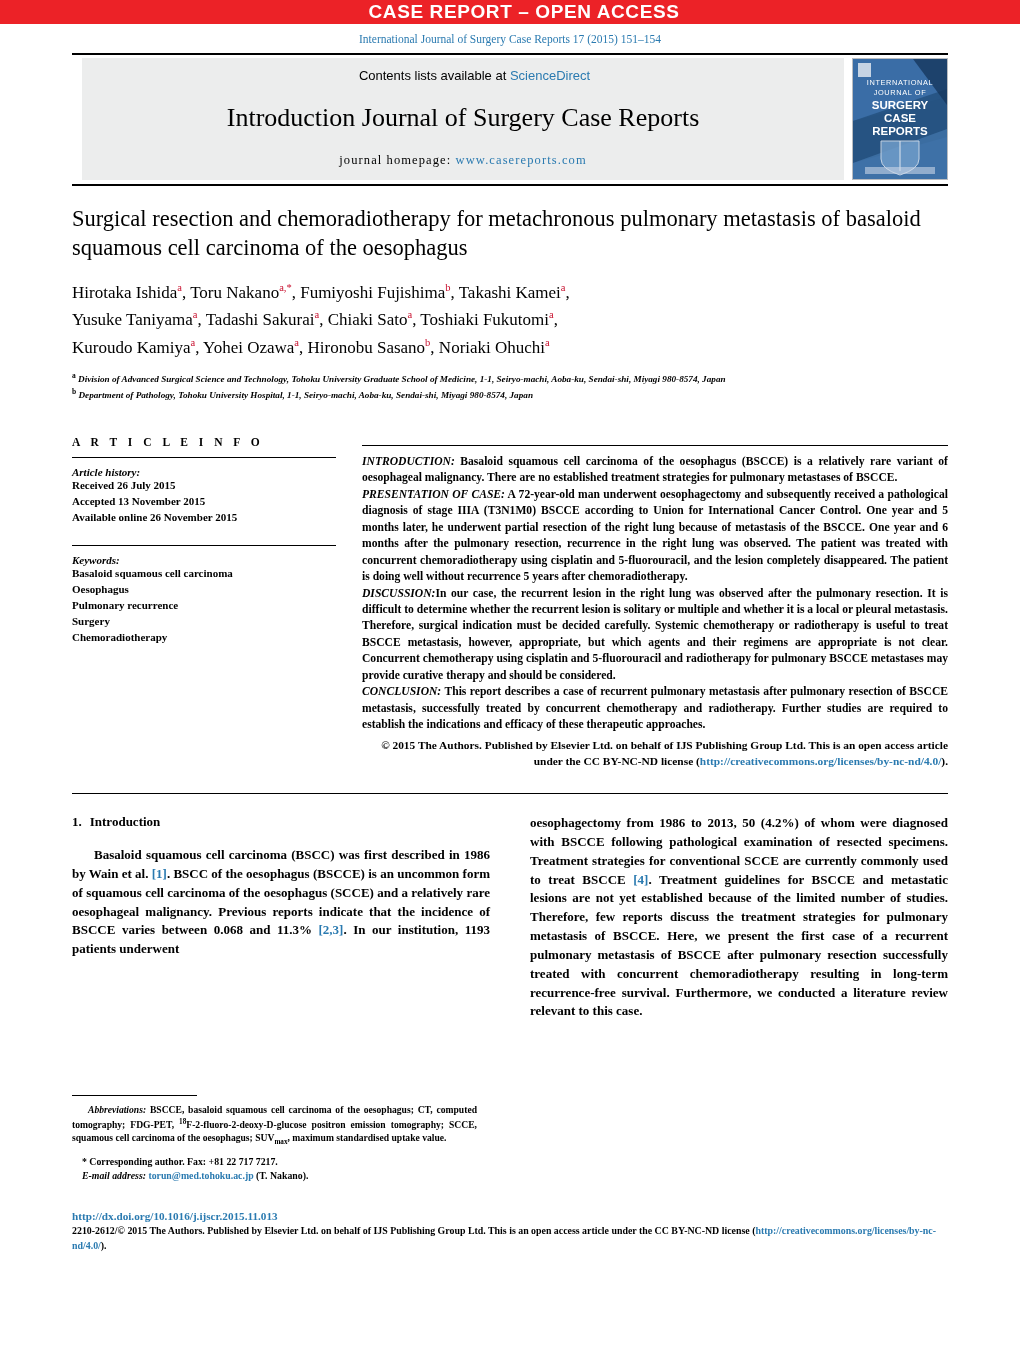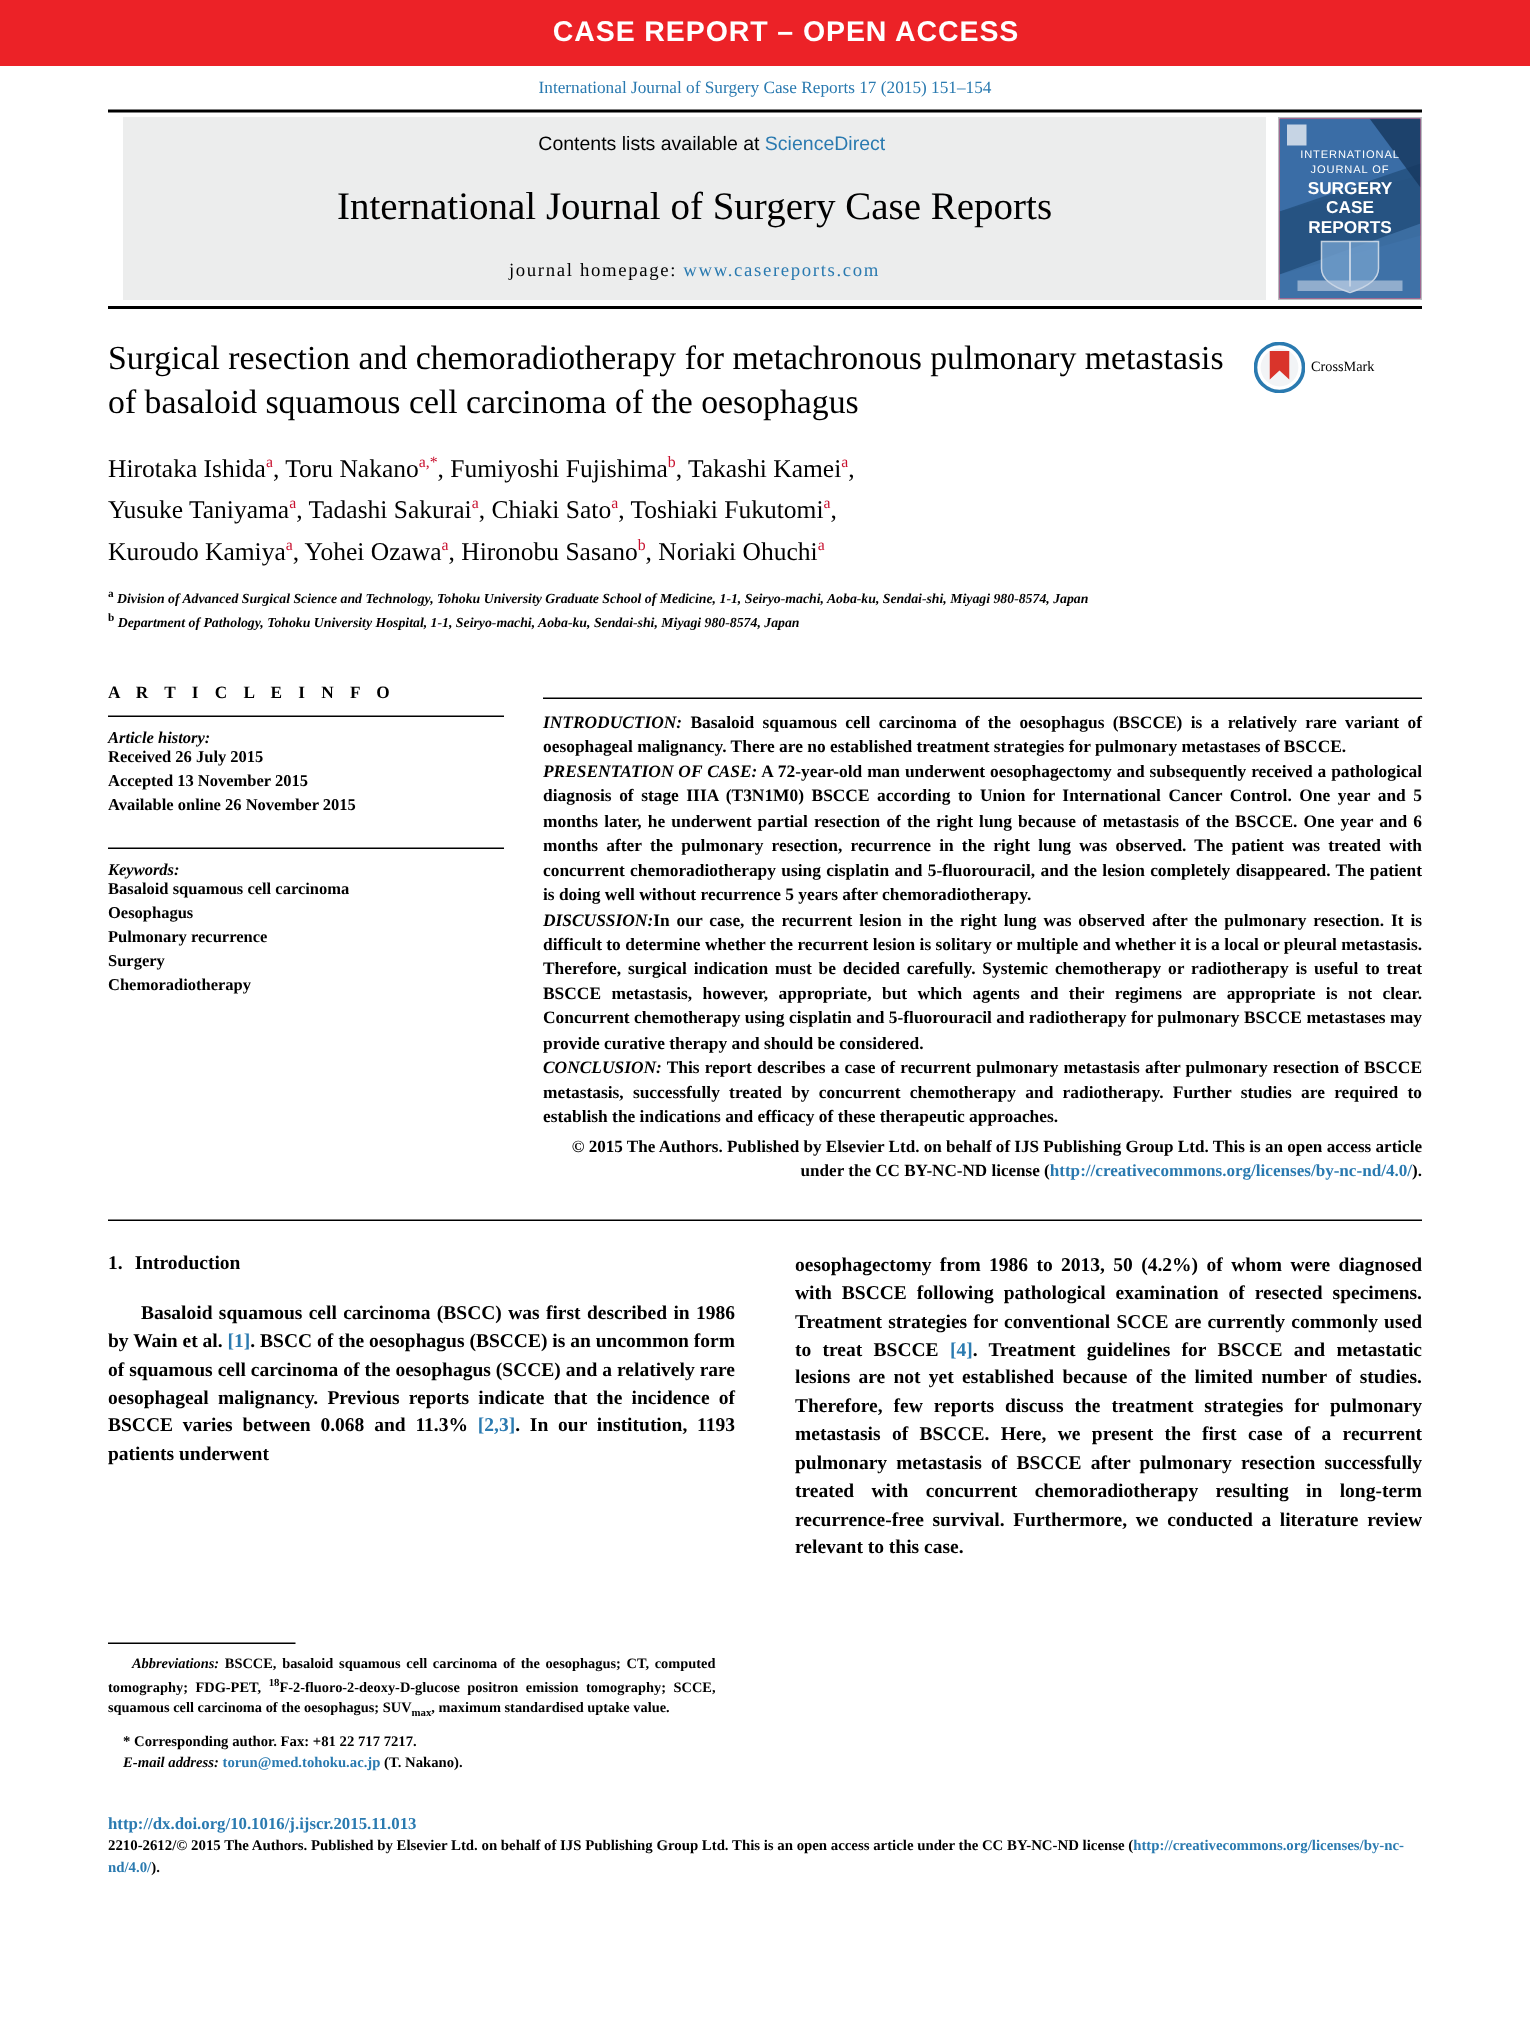--- a/index.html
+++ b/index.html
@@ -12,21 +12,21 @@
     height: 1351px;
     font-family: "Liberation Serif", serif;
     color: #000000;
     position: relative;
     overflow: hidden;
   }
 
   
   .banner {
     background: #ec2227;
-    height: 44px;
+    height: 24px;
     display: flex;
     align-items: center;
     justify-content: center;
     padding-left: 28px;
   }
   .banner-text {
     color: #ffffff;
     font-family: "Liberation Sans", sans-serif;
     font-weight: bold;
     font-size: 19px;
@@ -308,21 +308,21 @@
 
   <div class="masthead-rule"></div>
 
   <div class="masthead">
 
 
     <div class="contents-box">
       <div class="contents-avail">
         <span>Contents lists available at </span><span class="sciencedirect">ScienceDirect</span>
       </div>
-      <div class="journal-name">International Journal of Surgery Case Reports</div>
+      <div class="journal-name">Introduction Journal of Surgery Case Reports</div>
       <div class="journal-home">
         <span>journal homepage: </span><span class="url">www.casereports.com</span>
       </div>
     </div>
 
     <div class="cover-thumb">
       <svg width="94" height="120" viewBox="0 0 94 120">
         <rect width="94" height="120" fill="#2e5c92"></rect>
         <polygon points="0,0 94,0 94,38 0,62" fill="#3f73ac" opacity="0.75"></polygon>
         <polygon points="0,62 94,30 94,78 0,104" fill="#25517f" opacity="0.85"></polygon>
@@ -339,28 +339,20 @@
         <rect x="12" y="108" width="70" height="7" fill="#c9d6e6" opacity="0.6"></rect>
       </svg>
     </div>
   </div>
 
   <div class="masthead-rule-bottom"></div>
 
   <div class="title-wrap">
     <div class="title-col">
       <h1 class="article-title">Surgical resection and chemoradiotherapy for metachronous pulmonary metastasis of basaloid squamous cell carcinoma of the oesophagus</h1>
-    </div>
-    <div class="crossmark">
-      <svg width="34" height="34" viewBox="0 0 34 34">
-        <circle cx="17" cy="17" r="16" fill="#ffffff" stroke="#2a7ab0" stroke-width="2.4"></circle>
-        <circle cx="17" cy="17" r="12.6" fill="#f2f4f6"></circle>
-        <path d="M10.5 6 h13 v19 l-6.5 -6 l-6.5 6 z" fill="#d9342b"></path>
-      </svg>
-      <span class="crossmark-label">CrossMark</span>
     </div>
   </div>
 
   <div class="authors">
     <span><span>Hirotaka Ishida</span><span class="aff-mark">a</span></span>,
     <span><span>Toru Nakano</span><span class="aff-mark">a,*</span></span>,
     <span><span>Fumiyoshi Fujishima</span><span class="aff-mark">b</span></span>,
     <span><span>Takashi Kamei</span><span class="aff-mark">a</span></span>,<br>
     <span><span>Yusuke Taniyama</span><span class="aff-mark">a</span></span>,
     <span><span>Tadashi Sakurai</span><span class="aff-mark">a</span></span>,

